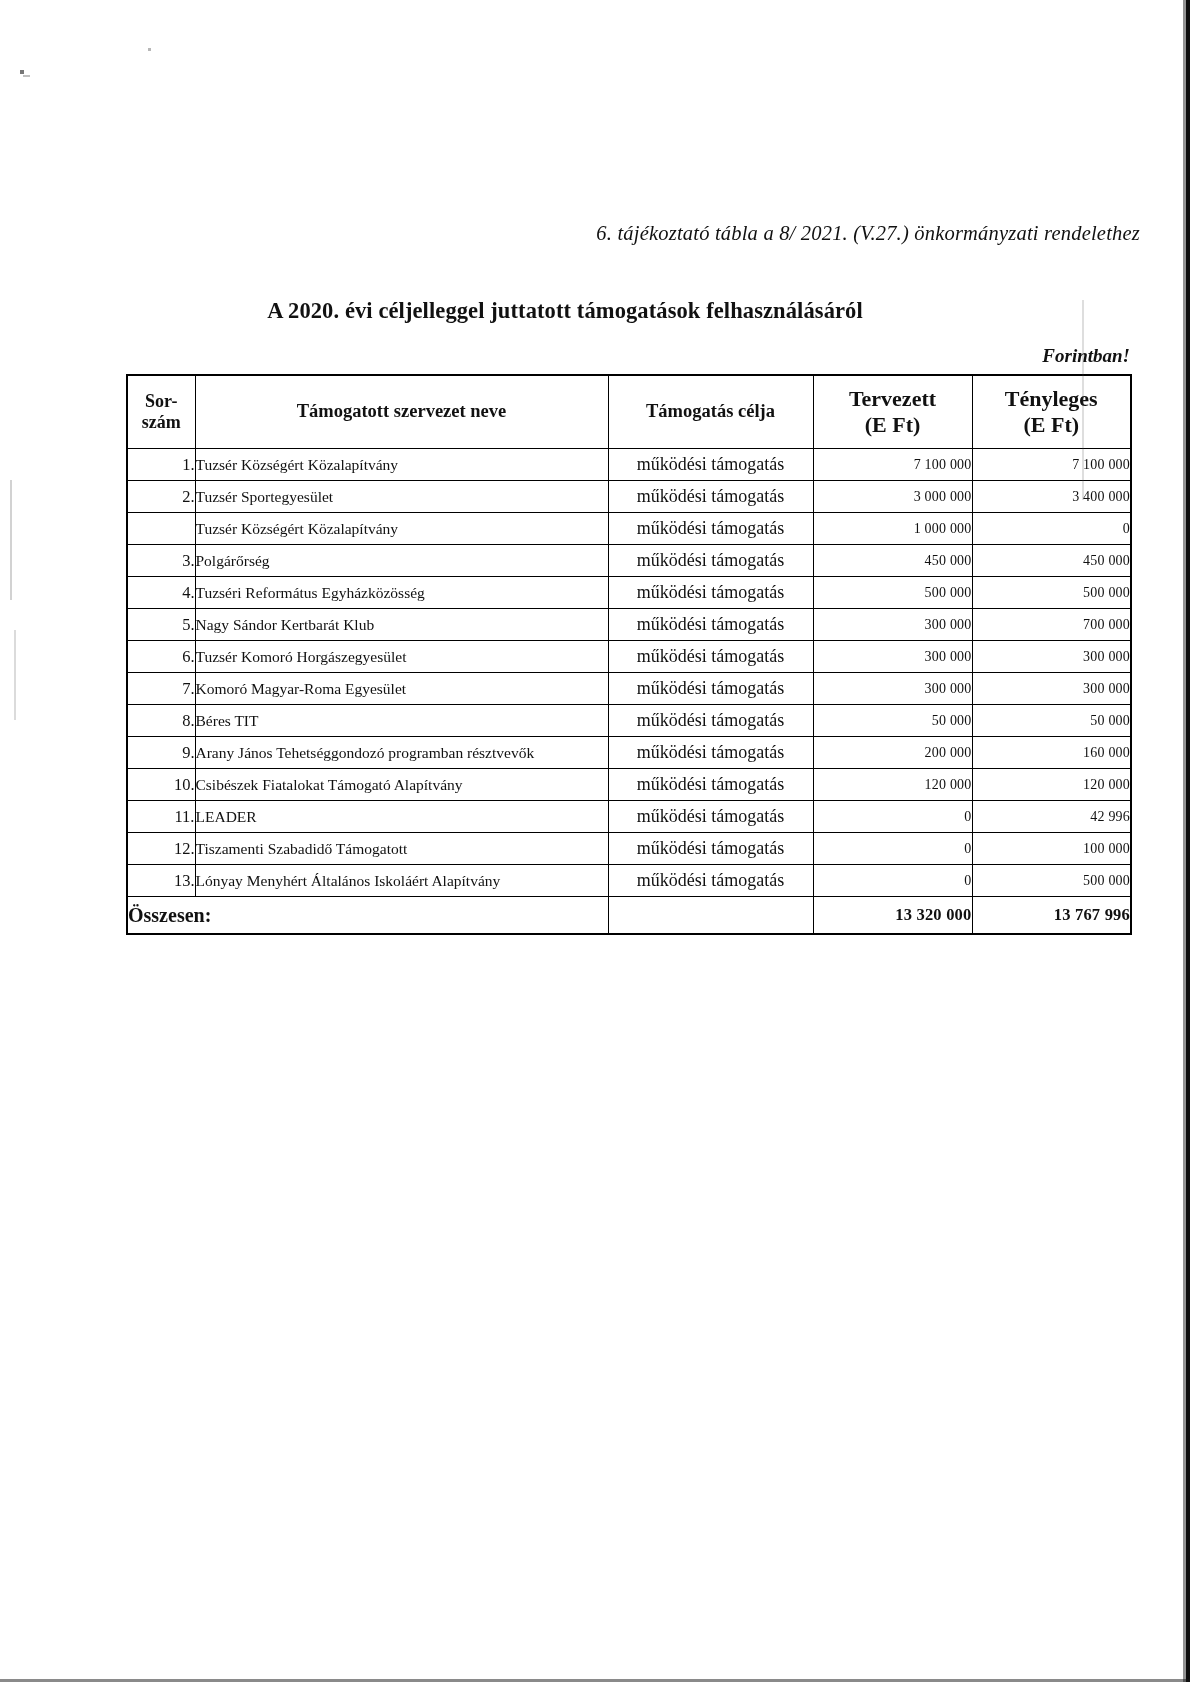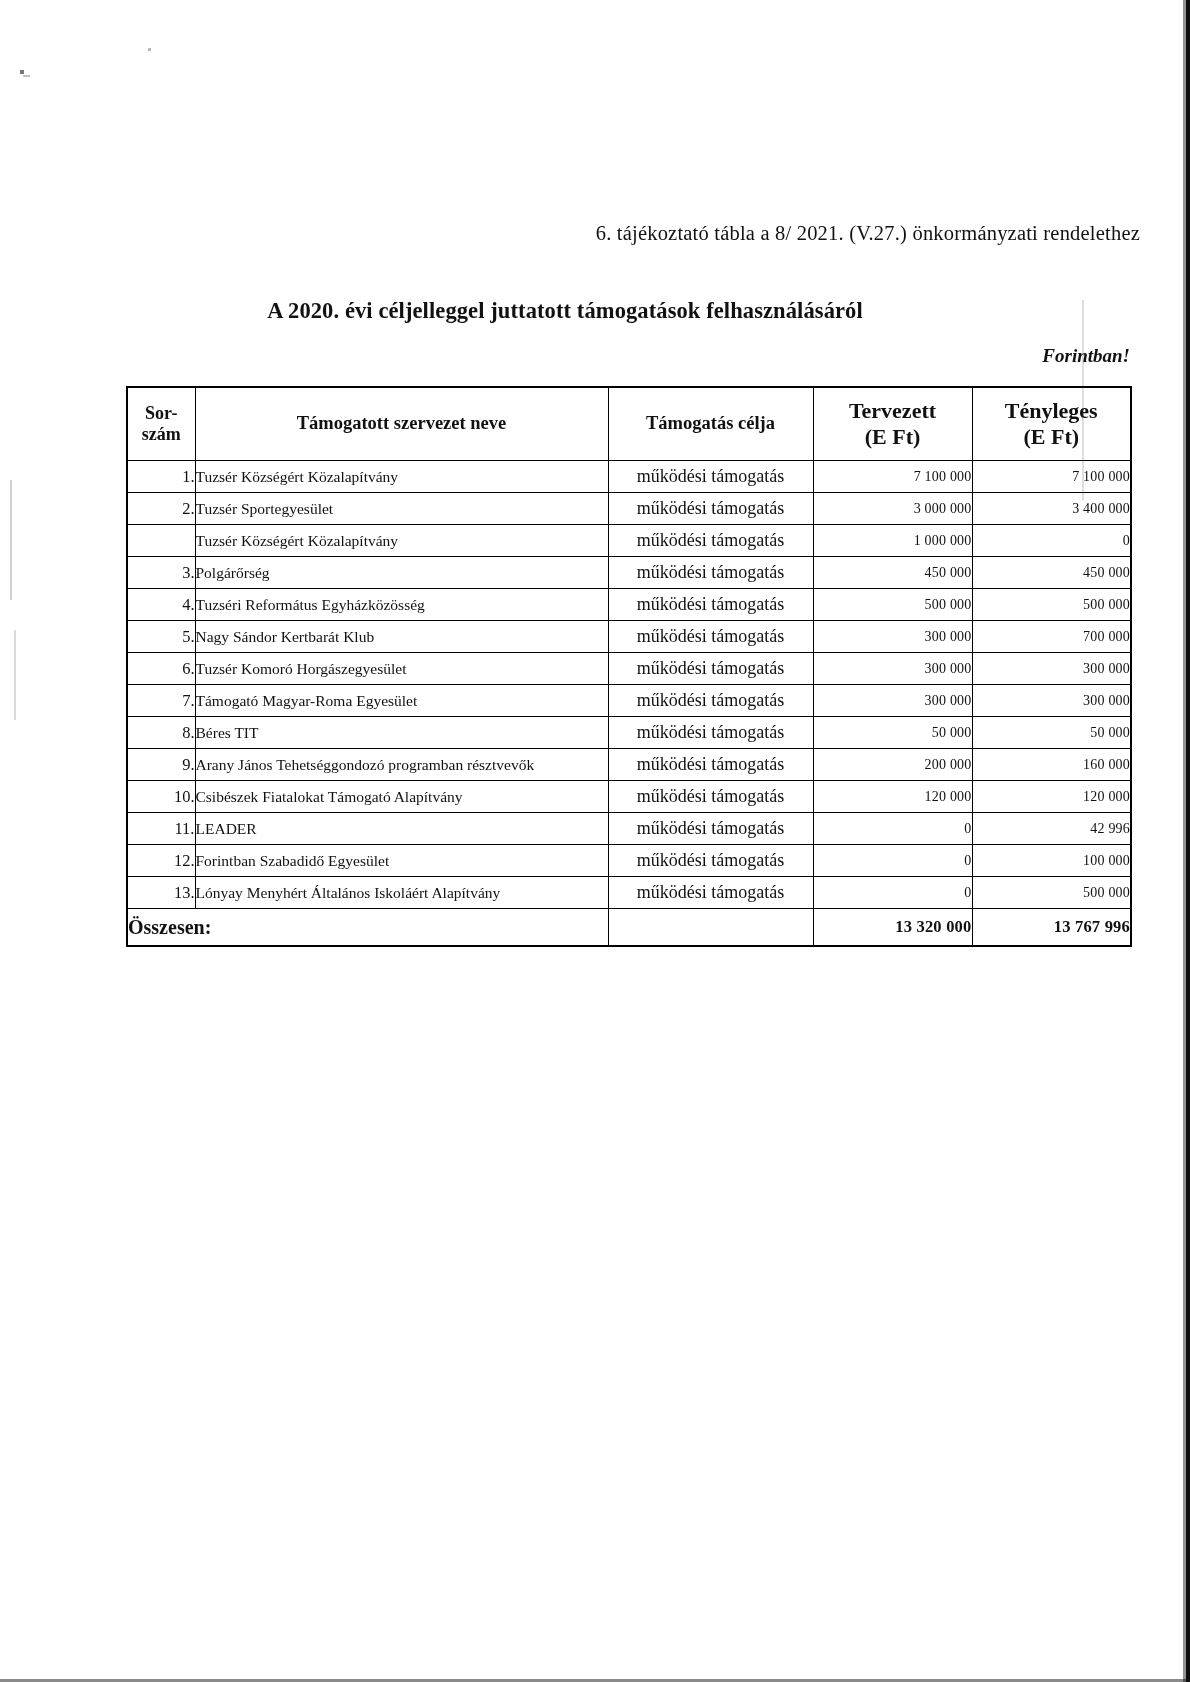--- a/index.html
+++ b/index.html
@@ -63,20 +63,21 @@
     width: 1190px;
     height: 1682px;
   }
 
   .ref-line {
     position: absolute;
     left: 0;
     top: 222px;
     width: 1140px;
     text-align: right;
+    font-style: italic;
     font-size: 20.5px;
     letter-spacing: .2px;
   }
 
   .doc-title {
     position: absolute;
     left: 0;
     top: 266px;
     width: 1130px;
     text-align: center;
@@ -106,21 +107,20 @@
     font-weight: bold;
     font-size: 19px;
   }
 
   
   .tbl-wrap {
     position: absolute;
     left: 126px;
     top: 374px;
     width: 1015px;
-    margin-top: 12px;
   }
   table.kimutatas {
     border-collapse: collapse;
     width: 1004px;
     table-layout: fixed;
   }
   table.kimutatas td,
   table.kimutatas th {
     border: 1px solid #000000;
     padding: 0;
@@ -279,21 +279,21 @@
           </tr>
           <tr>
             <td class="cell-sor">6.</td>
             <td class="cell-name">Tuzsér Komoró Horgászegyesület</td>
             <td class="cell-cel">működési támogatás</td>
             <td class="cell-num">300 000</td>
             <td class="cell-num">300 000</td>
           </tr>
           <tr>
             <td class="cell-sor">7.</td>
-            <td class="cell-name">Támogató Magyar-Roma Egyesület</td>
+            <td class="cell-name">Komoró Magyar-Roma Egyesület</td>
             <td class="cell-cel">működési támogatás</td>
             <td class="cell-num">300 000</td>
             <td class="cell-num">300 000</td>
           </tr>
           <tr>
             <td class="cell-sor">8.</td>
             <td class="cell-name">Béres TIT</td>
             <td class="cell-cel">működési támogatás</td>
             <td class="cell-num">50 000</td>
             <td class="cell-num">50 000</td>
@@ -314,21 +314,21 @@
           </tr>
           <tr>
             <td class="cell-sor">11.</td>
             <td class="cell-name">LEADER</td>
             <td class="cell-cel">működési támogatás</td>
             <td class="cell-num">0</td>
             <td class="cell-num">42 996</td>
           </tr>
           <tr>
             <td class="cell-sor">12.</td>
-            <td class="cell-name">Forintban Szabadidő Egyesület</td>
+            <td class="cell-name">Tiszamenti Szabadidő Támogatott</td>
             <td class="cell-cel">működési támogatás</td>
             <td class="cell-num">0</td>
             <td class="cell-num">100 000</td>
           </tr>
           <tr>
             <td class="cell-sor">13.</td>
             <td class="cell-name">Lónyay Menyhért Általános Iskoláért Alapítvány</td>
             <td class="cell-cel">működési támogatás</td>
             <td class="cell-num">0</td>
             <td class="cell-num">500 000</td>

